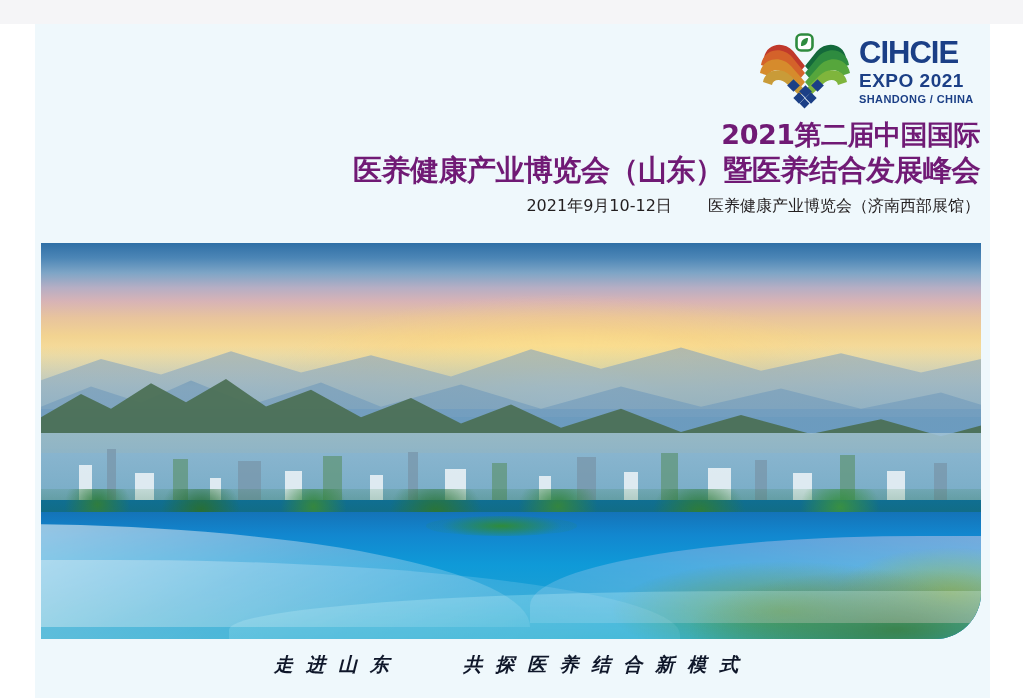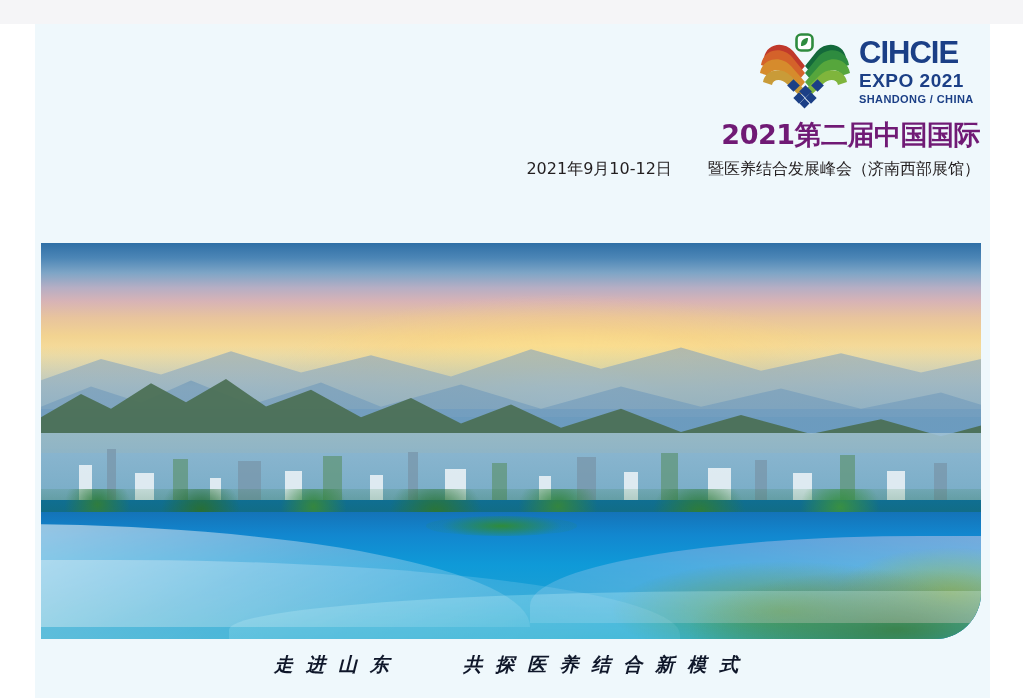--- a/index.html
+++ b/index.html
@@ -205,24 +205,25 @@
 
     <div id="logo-text">
       <div class="cihcie">CIHCIE</div>
       <div class="expo">EXPO 2021</div>
       <div class="shandong">SHANDONG / CHINA</div>
     </div>
   </div>
 
   <div id="title-block">
     <div id="title-1" class="title-line">2021第二届中国国际</div>
+    <div id="title-2" class="title-line">医养健康产业博览会（山东）暨医养结合发展峰会</div>
     <div id="subtitle">
       <span>2021年9月10-12日</span>
       <span class="sub-gap"></span>
-      <span>暨医养结合发展峰会（济南西部展馆）</span>
+      <span>医养健康产业博览会（济南西部展馆）</span>
     </div>
   </div>
 
   <div id="photo">
     <div class="sky"></div>
 
     <div class="mtn" id="mtn-far">
       <svg viewBox="0 0 940 90" preserveAspectRatio="none" aria-hidden="true">
         <path d="M0 90 L0 52 L60 30 L120 46 L190 22 L260 44 L330 26 L410 48 L490 20 L560 40 L640 18 L720 42 L800 24 L880 44 L940 30 L940 90 Z" fill="#7e9fbe"></path>
       </svg>

